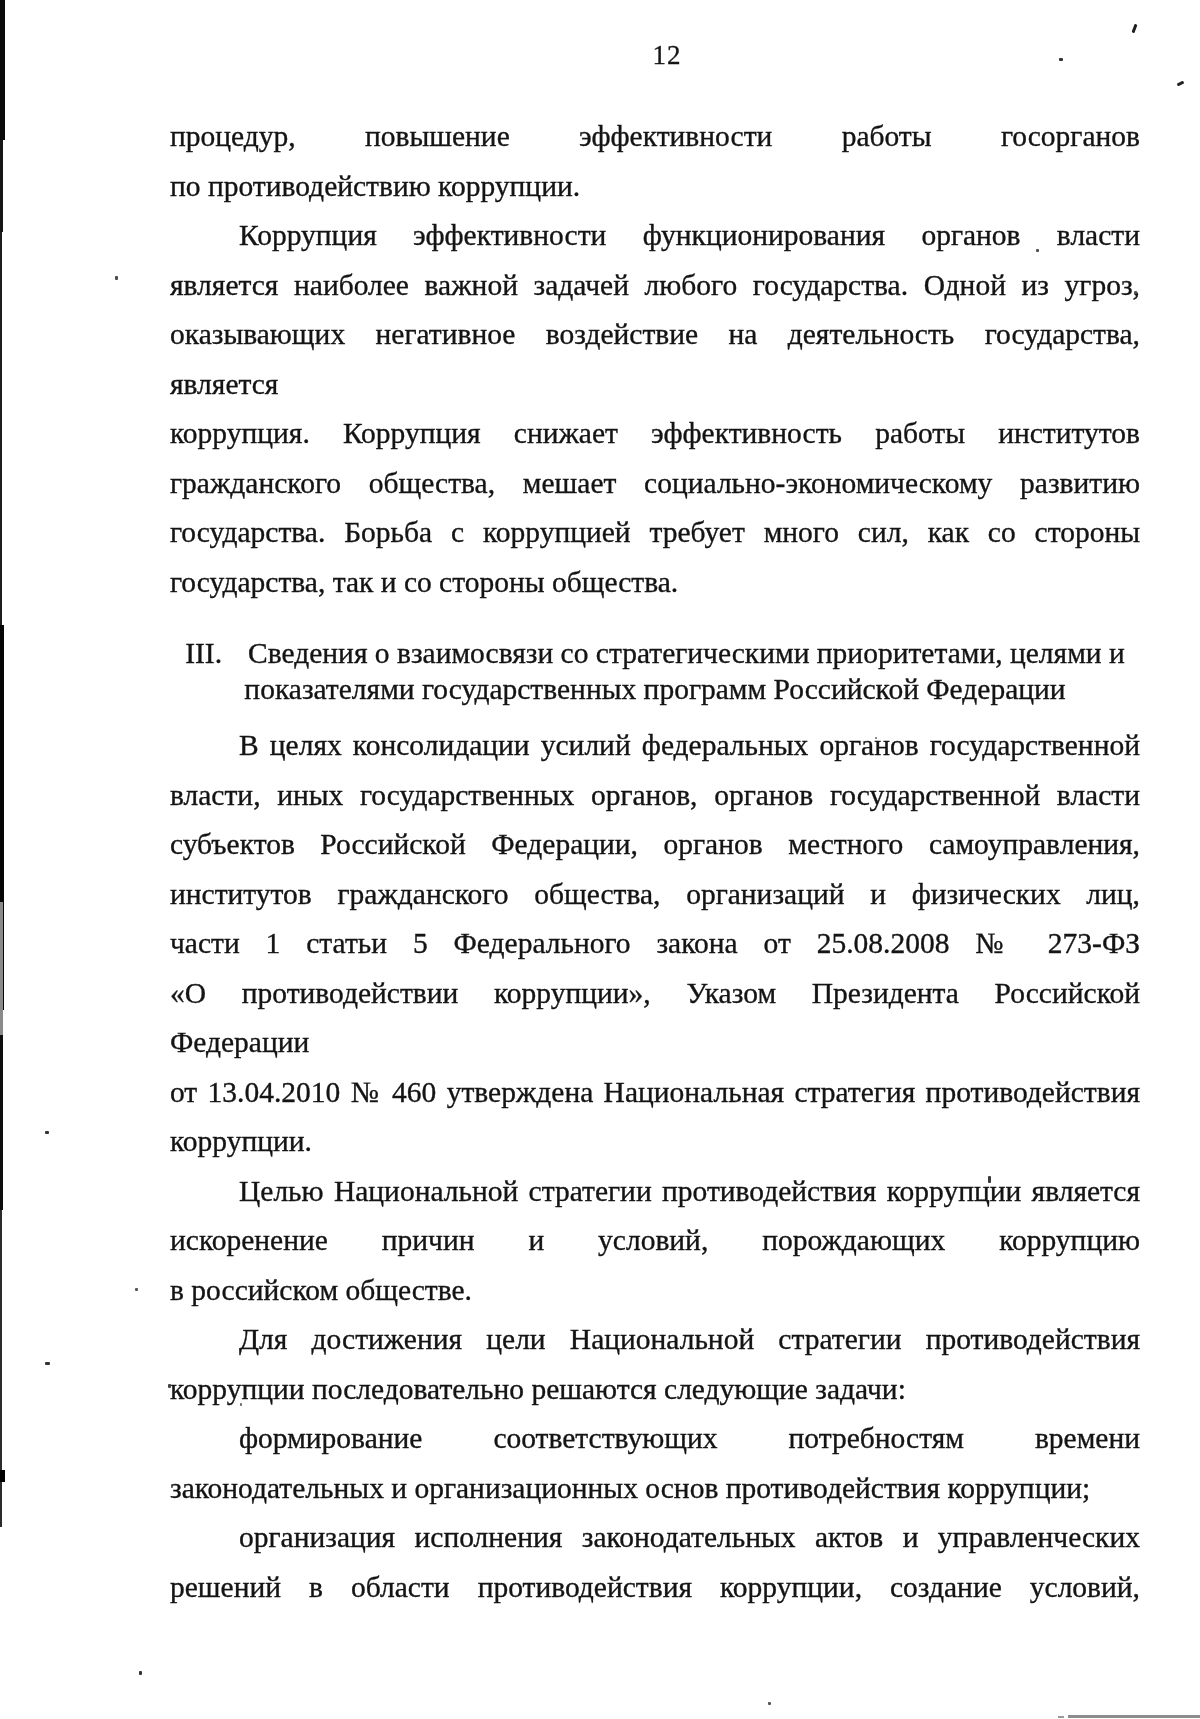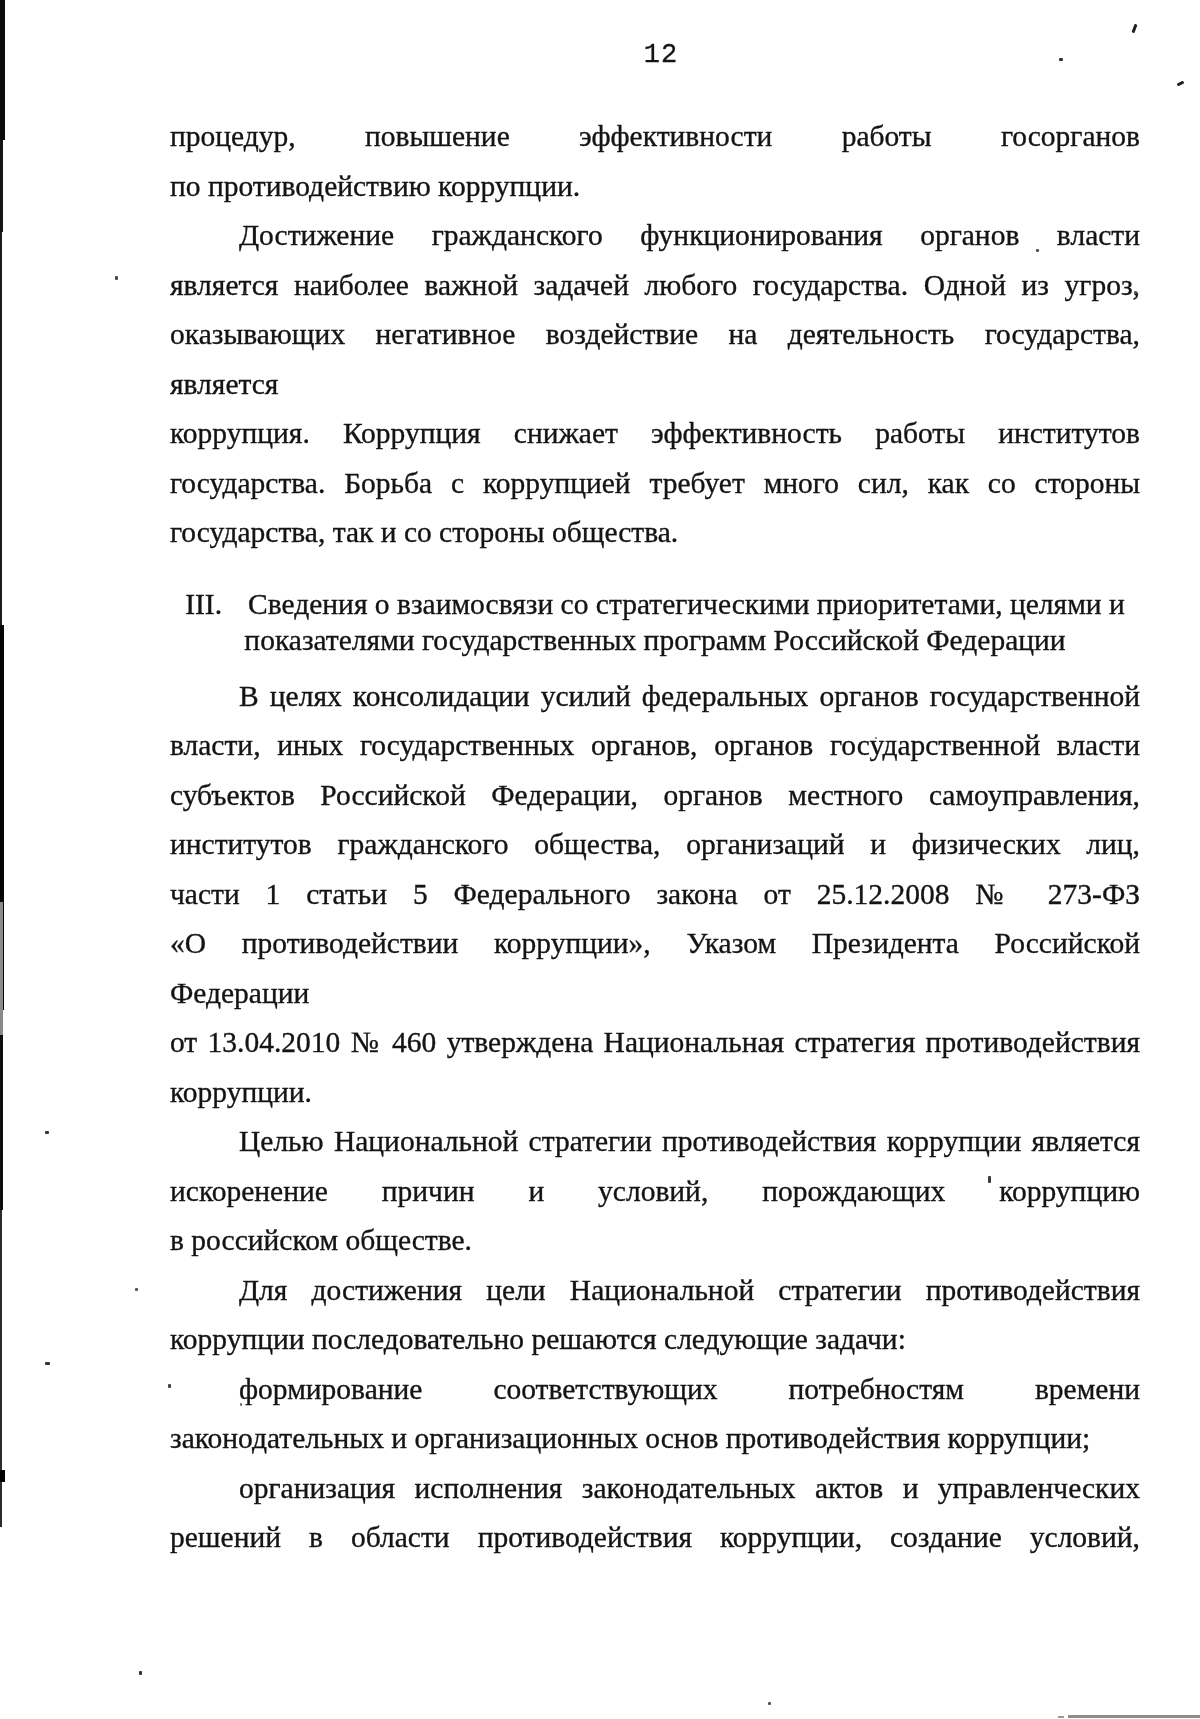--- a/index.html
+++ b/index.html
@@ -10,25 +10,24 @@
     color: #141414;
   }
   .page {
     position: relative;
     width: 1200px; height: 1719px;
     background: #ffffff;
     overflow: hidden;
   }
   .pagenum {
     position: absolute;
-    top: 40px; left: 176px; width: 970px;
+    top: 40px; left: 182px; width: 970px;
     text-align: center;
     font-size: 27px;
     letter-spacing: 1px;
-    font-family: Liberation Mono, monospace;
     -webkit-text-stroke: 0.3px currentColor;
   }
   .content {
     position: absolute;
     left: 170px; top: 112px; width: 970px;
     font-size: 29.5px;
     line-height: 49.5px;
     -webkit-text-stroke: 0.35px currentColor;
   }
   .para { margin: 0; }
@@ -110,39 +109,40 @@
   <div class="pagenum">12</div>
 
   <div class="content">
 
     <div class="para">
       <div class="line">процедур, повышение эффективности работы госорганов</div>
       <div class="line left">по противодействию коррупции.</div>
     </div>
 
     <div class="para">
-      <div class="line indent">Достижение гражданского функционирования органов власти</div>
+      <div class="line indent">Коррупция эффективности функционирования органов власти</div>
       <div class="line">является наиболее важной задачей любого государства. Одной из угроз,</div>
       <div class="line">оказывающих негативное воздействие на деятельность государства, является</div>
       <div class="line">коррупция. Коррупция снижает эффективность работы институтов</div>
+      <div class="line">гражданского общества, мешает социально-экономическому развитию</div>
       <div class="line">государства. Борьба с коррупцией требует много сил, как со стороны</div>
       <div class="line left">государства, так и со стороны общества.</div>
     </div>
 
     <div class="heading">
       <div><span class="hnum">III.</span><span>Сведения о взаимосвязи со стратегическими приоритетами, целями и</span></div>
       <div>показателями государственных программ Российской Федерации</div>
     </div>
 
     <div class="para after-heading">
       <div class="line indent">В целях консолидации усилий федеральных органов государственной</div>
       <div class="line">власти, иных государственных органов, органов государственной власти</div>
       <div class="line">субъектов Российской Федерации, органов местного самоуправления,</div>
       <div class="line">институтов гражданского общества, организаций и физических лиц,</div>
-      <div class="line">части 1 статьи 5 Федерального закона от 25.12.2008 № 273-ФЗ</div>
+      <div class="line">части 1 статьи 5 Федерального закона от 25.08.2008 № 273-ФЗ</div>
       <div class="line">«О противодействии коррупции», Указом Президента Российской Федерации</div>
       <div class="line">от 13.04.2010 № 460 утверждена Национальная стратегия противодействия</div>
       <div class="line left">коррупции.</div>
     </div>
 
     <div class="para">
       <div class="line indent">Целью Национальной стратегии противодействия коррупции является</div>
       <div class="line">искоренение причин и условий, порождающих коррупцию</div>
       <div class="line left">в российском обществе.</div>
     </div>

